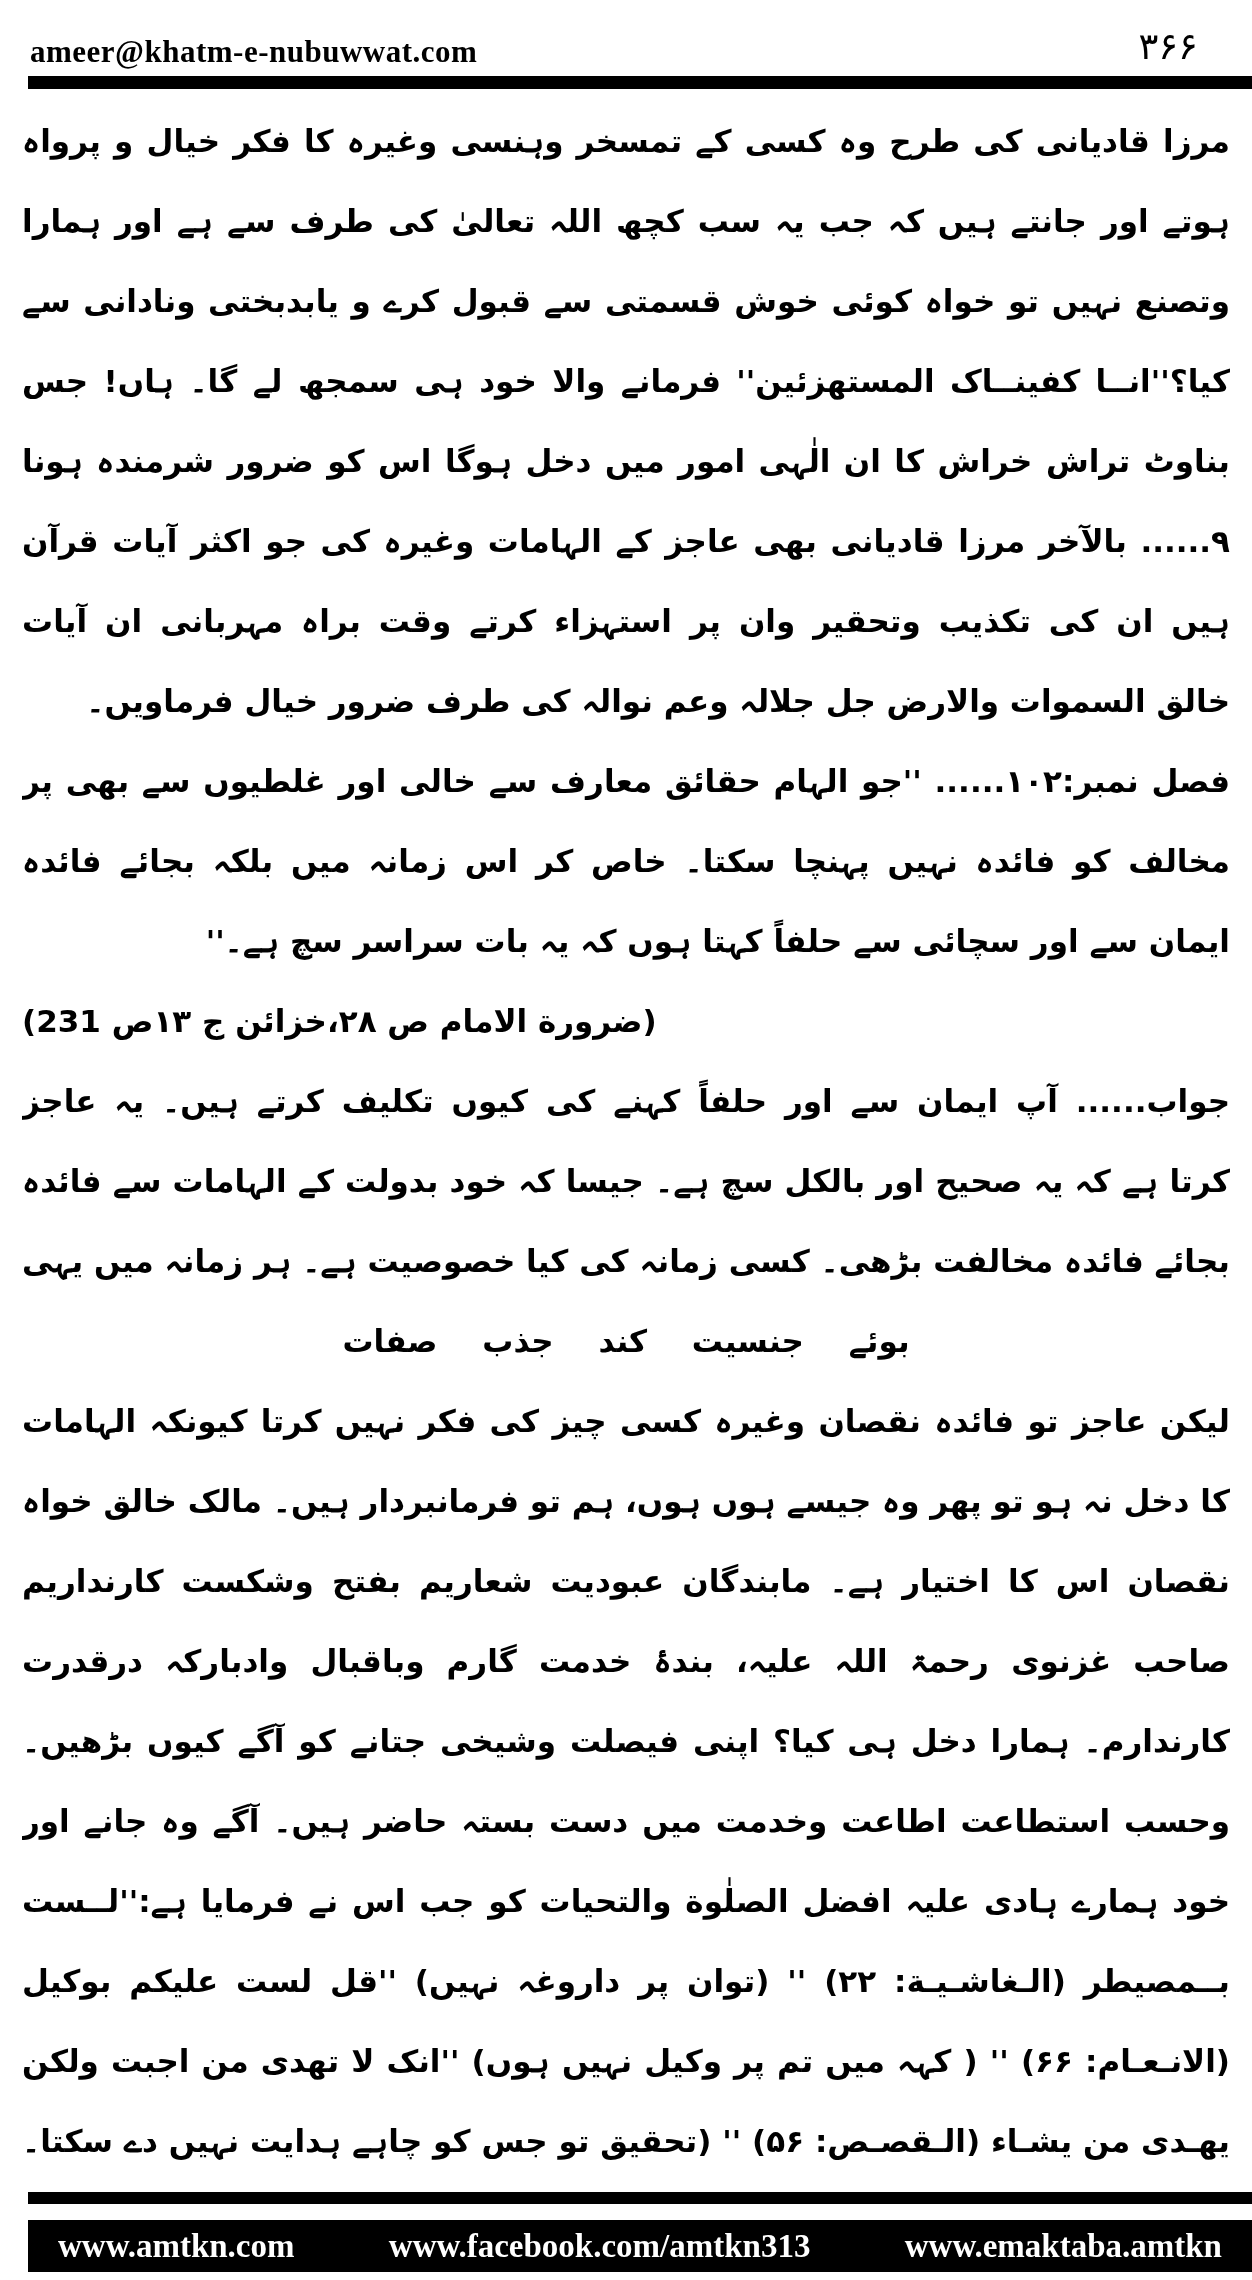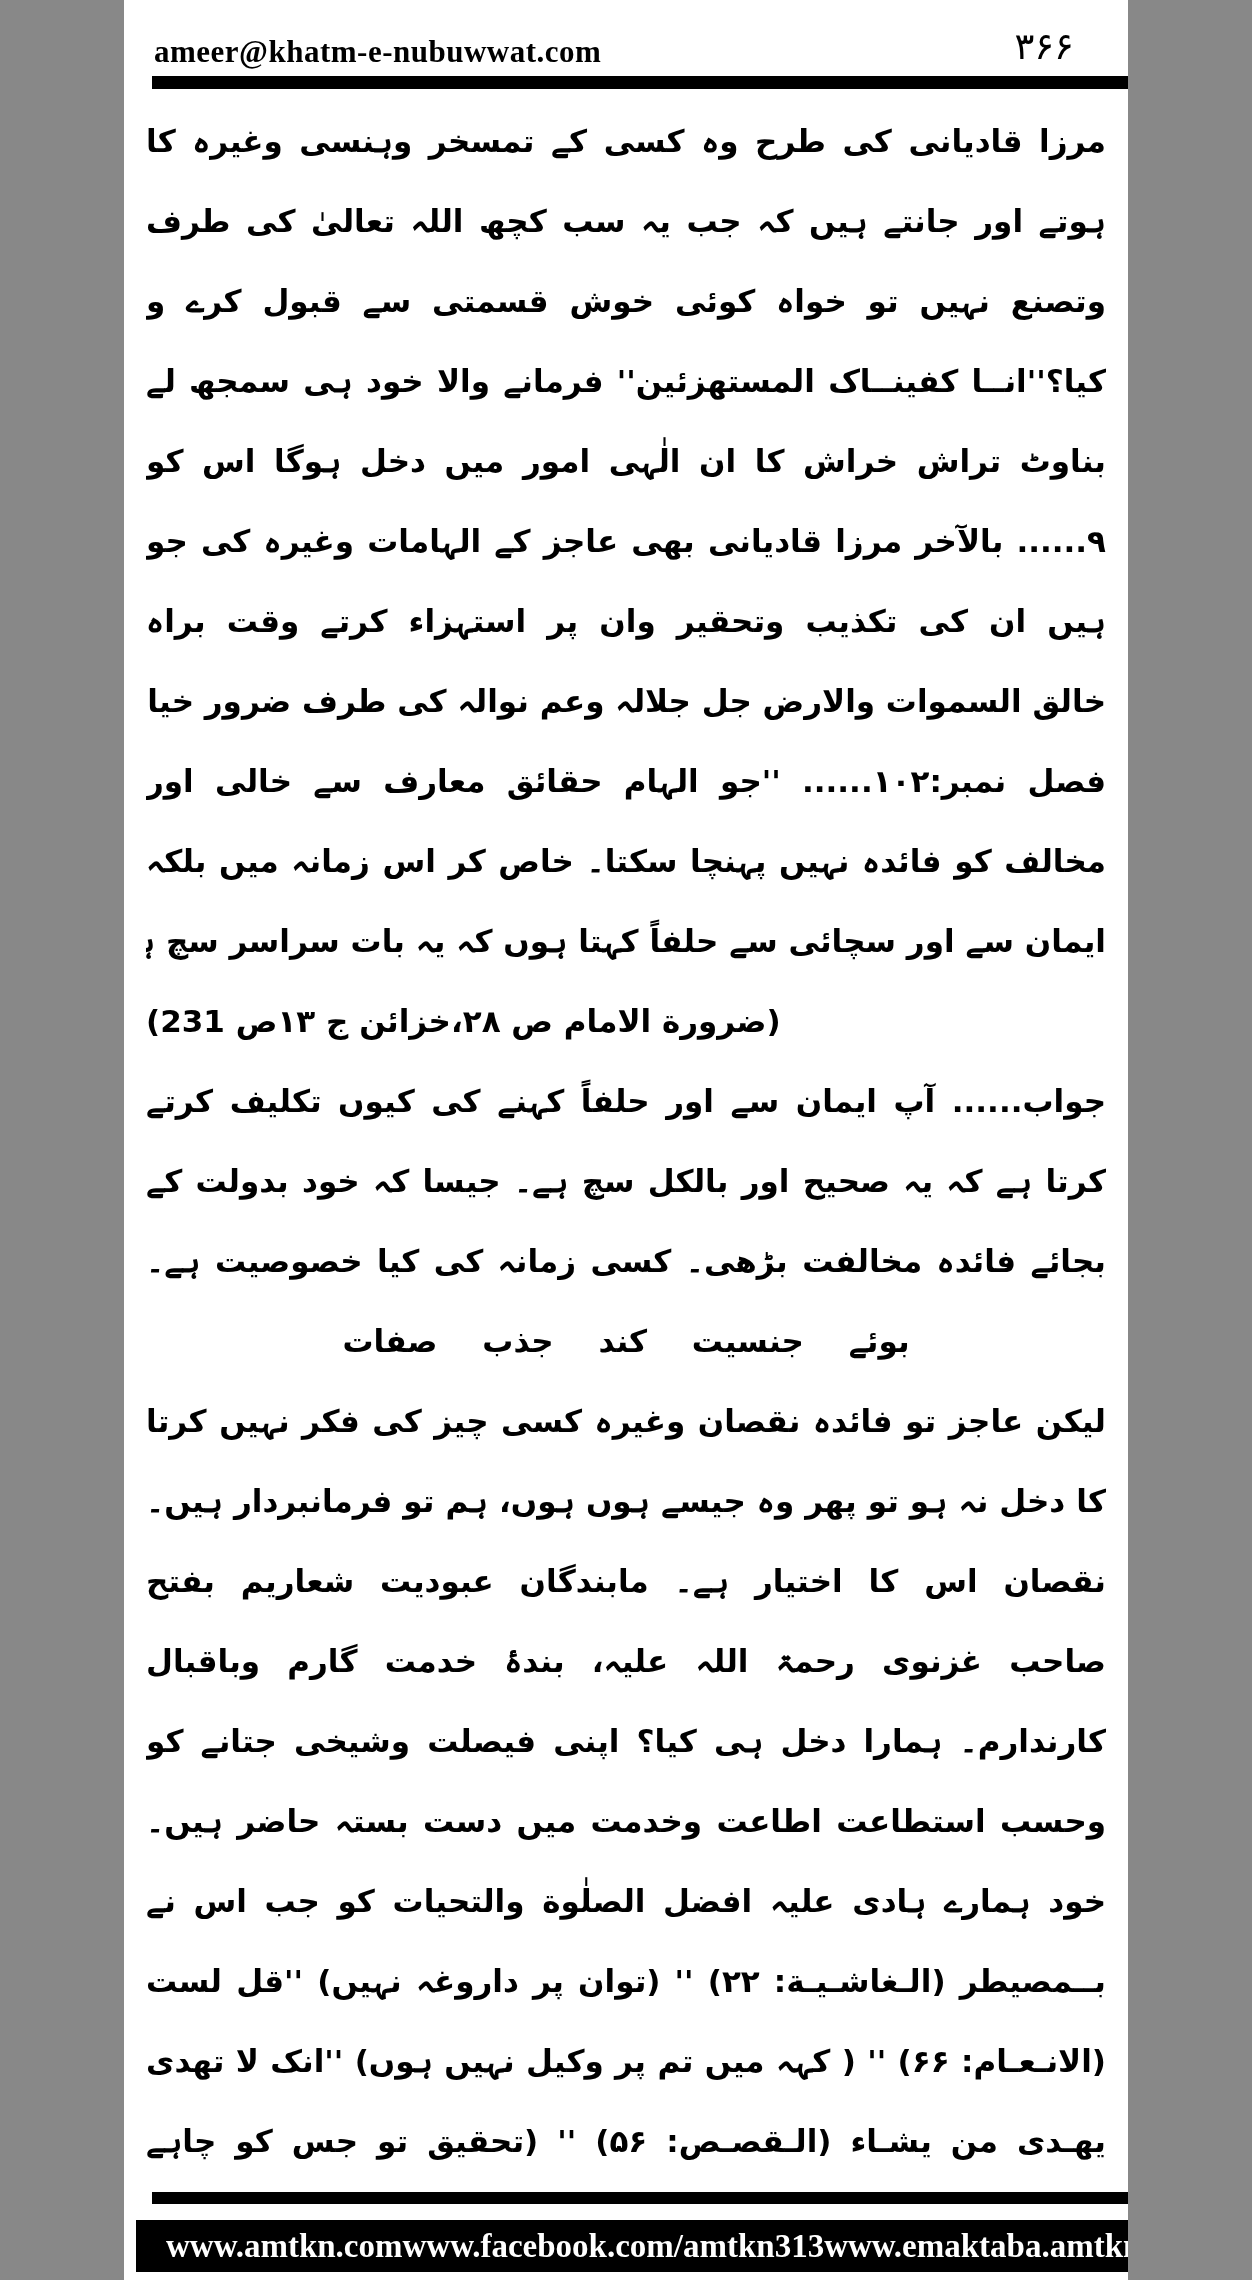--- a/index.html
+++ b/index.html
@@ -1,17 +1,17 @@
 <!DOCTYPE html>
 <html lang="ur"><head>
 <meta charset="utf-8">
 <style>
   html,body{margin:0;padding:0;background:#888;}
   .page{
-    width:1004px;height:2280px;background:#ffffff;position:relative;
+    width:1252px;height:2280px;background:#ffffff;position:relative;
     margin:0 auto;overflow:hidden;
     font-family:"DejaVu Sans",sans-serif;color:#000;
   }
   
   .header{
     display:flex;align-items:flex-end;justify-content:space-between;
     height:64px;padding:6px 14px 0 30px;direction:ltr;
   }
   .header-email{
     font-family:"Liberation Serif",serif;font-weight:bold;font-size:31px;
@@ -39,21 +39,21 @@
     white-space:normal;text-align:justify;text-align-last:justify;
   }
   .ln.align-right{}
   .ln.align-left{text-align:left;}
   .ln.align-center{text-align:center;word-spacing:34px;}
   
   .footer-rule{
     position:absolute;left:28px;right:0;bottom:76px;height:12px;background:#000;
   }
   .footer{
-    position:absolute;left:12px;right:0;bottom:8px;height:52px;background:#000;
+    position:absolute;left:28px;right:0;bottom:8px;height:52px;background:#000;
     display:flex;align-items:center;justify-content:space-between;
     padding:0 30px;direction:ltr;
   }
   .footer-link{
     color:#fff;font-family:"Liberation Serif",serif;font-weight:bold;
     font-size:33px;white-space:nowrap;
   }
 </style>
 </head>
 <body>

